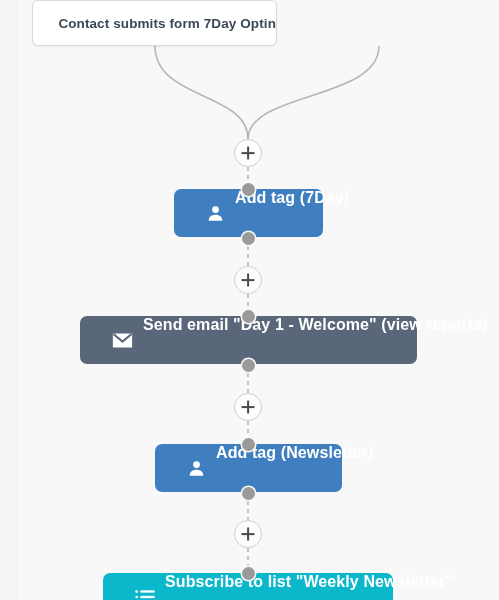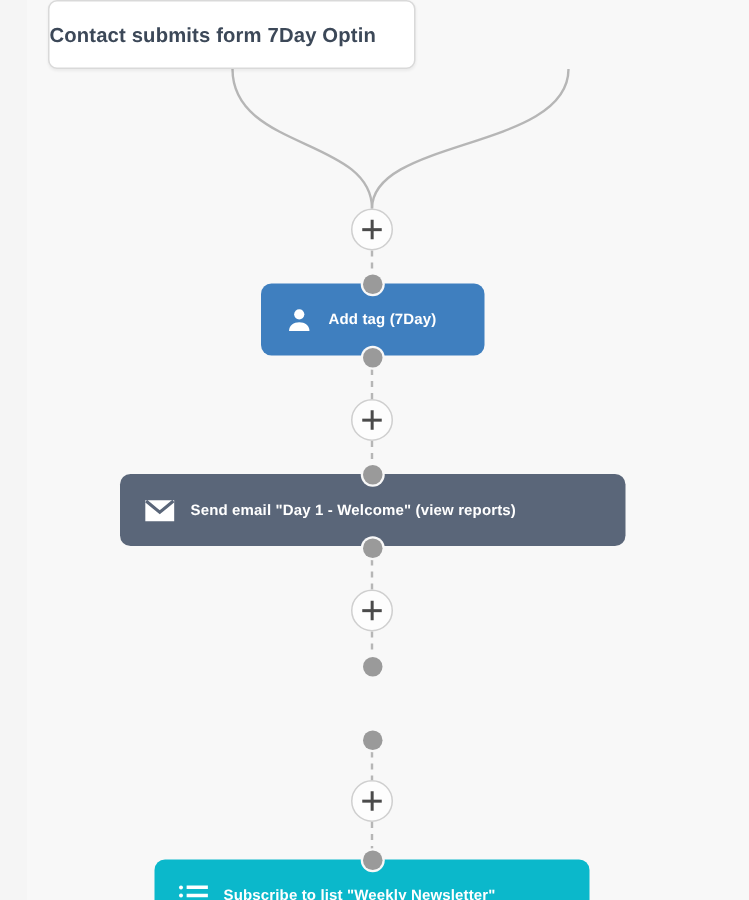--- a/index.html
+++ b/index.html
@@ -42,21 +42,21 @@
     height: 600px;
     overflow: visible;
   }
 
   
   .start-card {
     position: absolute;
     box-sizing: border-box;
     display: flex;
     align-items: center;
-    justify-content: flex-start;
+    justify-content: flex-end;
     text-align: center;
     color: #3c4858;
     font-size: 13.5px;
     font-weight: bold;
     letter-spacing: .1px;
   }
   .start-card.solid {
     background: #ffffff;
     border: 1px solid #d9d9d9;
     border-radius: 6px;
@@ -67,26 +67,25 @@
     border: 1px dashed #b9b9b9;
     border-radius: 3px;
     color: #59636f;
   }
 
   
   .step {
     position: absolute;
     box-sizing: border-box;
     display: flex;
-    align-items: center;
     border-radius: 7px;
     color: #ffffff;
-    font-size: 10px;
+    font-size: 16px;
     font-weight: bold;
-    padding: 0 16px;
+    padding: 0 32px;
     letter-spacing: .1px;
     white-space: nowrap;
   }
   .step .glyph {
     flex: 0 0 auto;
     display: inline-flex;
     align-items: center;
     justify-content: center;
     margin-right: 10px;
   }
@@ -176,20 +175,29 @@
   <div class="step email" style="left:80px; top:316px; width:337px; height:48px;">
     <span class="glyph">
       <svg width="21" height="17" viewBox="0 0 24 18" aria-hidden="true">
         <path d="M1 1h22v16H1z" fill="#ffffff"></path>
         <path d="M1.6 1.6 12 10.2 22.4 1.6" fill="none" stroke="#5a6679" stroke-width="2.4"></path>
       </svg>
     </span>
     <span class="label">Send email "Day 1 - Welcome" (view reports)</span>
   </div>
 
+  <div class="step tag" style="left:155px; top:444px; width:187px; height:48px;">
+    <span class="glyph">
+      <svg width="19" height="19" viewBox="0 0 24 24" aria-hidden="true">
+        <circle cx="12" cy="7" r="4.3" fill="#ffffff"></circle>
+        <path d="M3.4 21c0-4.6 3.9-7.3 8.6-7.3s8.6 2.7 8.6 7.3z" fill="#ffffff"></path>
+      </svg>
+    </span>
+    <span class="label">Add tag (Newsletter)</span>
+  </div>
 
   <div class="step list" style="left:103px; top:573px; width:290px; height:48px;">
     <span class="glyph">
       <svg width="20" height="16" viewBox="0 0 24 18" aria-hidden="true">
         <circle cx="2" cy="2.5" r="1.6" fill="#ffffff"></circle>
         <circle cx="2" cy="9" r="1.6" fill="#ffffff"></circle>
         <circle cx="2" cy="15.5" r="1.6" fill="#ffffff"></circle>
         <rect x="6.5" y="1" width="17" height="2.8" fill="#ffffff"></rect>
         <rect x="6.5" y="7.6" width="17" height="2.8" fill="#ffffff"></rect>
         <rect x="6.5" y="14.2" width="17" height="2.8" fill="#ffffff"></rect>

